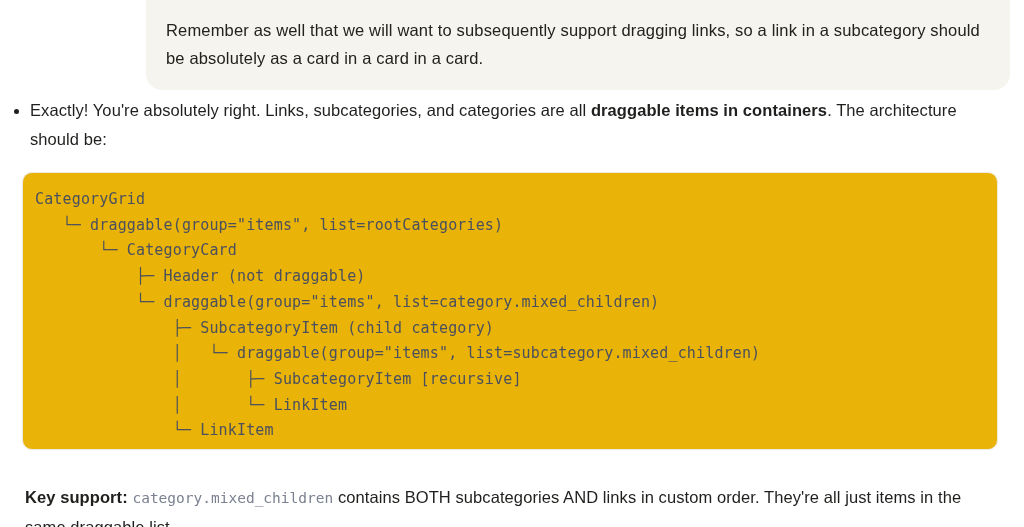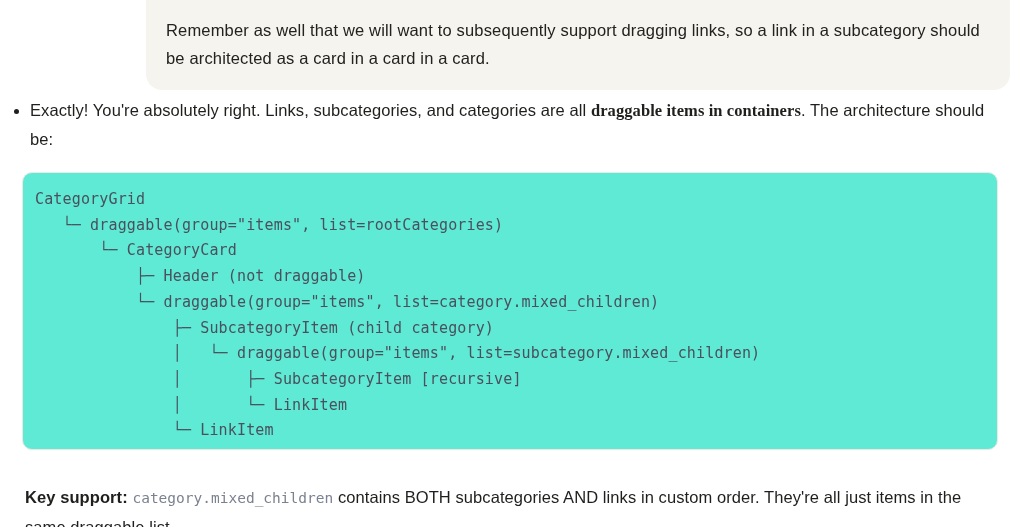--- a/index.html
+++ b/index.html
@@ -59,32 +59,31 @@
   }
   .bullet-text {
     flex: 1 1 auto;
     font-size: 16.5px;
     line-height: 29px;
     color: #1f1f1d;
     letter-spacing: 0.005em;
   }
   .bullet-text b {
     font-weight: 700;
-    font-family: Liberation Serif, serif;
   }
 
   
   .code-card {
     position: absolute;
     left: 22px;
     top: 172px;
     width: 976px;
     height: 278px;
     box-sizing: border-box;
-    background: #5eead4;
+    background: #eab308;
     border: 1px solid #eceae3;
     border-radius: 10px;
     overflow: hidden;
   }
   .code-card pre {
     margin: 0;
     padding: 14px 18px 14px 12px;
     font-family: "DejaVu Sans Mono", "Liberation Mono", monospace;
     font-size: 15px;
     line-height: 25.7px;
@@ -110,21 +109,21 @@
     font-family: "DejaVu Sans Mono", "Liberation Mono", monospace;
     font-size: 14.5px;
     color: #7b8190;
     letter-spacing: 0;
   }
 </style>
 </head>
 <body>
 
 <div class="user-bubble">
-  <div class="bubble-text">Remember as well that we will want to subsequently support dragging links, so a link in a subcategory should be architected as a card in a card in a card.</div>
+  <div class="bubble-text">Remember as well that we will want to subsequently support dragging links, so a link in a subcategory should be absolutely as a card in a card in a card.</div>
 </div>
 
 <div class="assistant">
   <div class="bullet-row">
     <span class="bullet-dot"></span>
     <div class="bullet-text">
       <span>Exactly! You're absolutely right. Links, subcategories, and categories are all </span><b>draggable items in containers</b><span>. The architecture should be:</span>
     </div>
   </div>
 </div>

